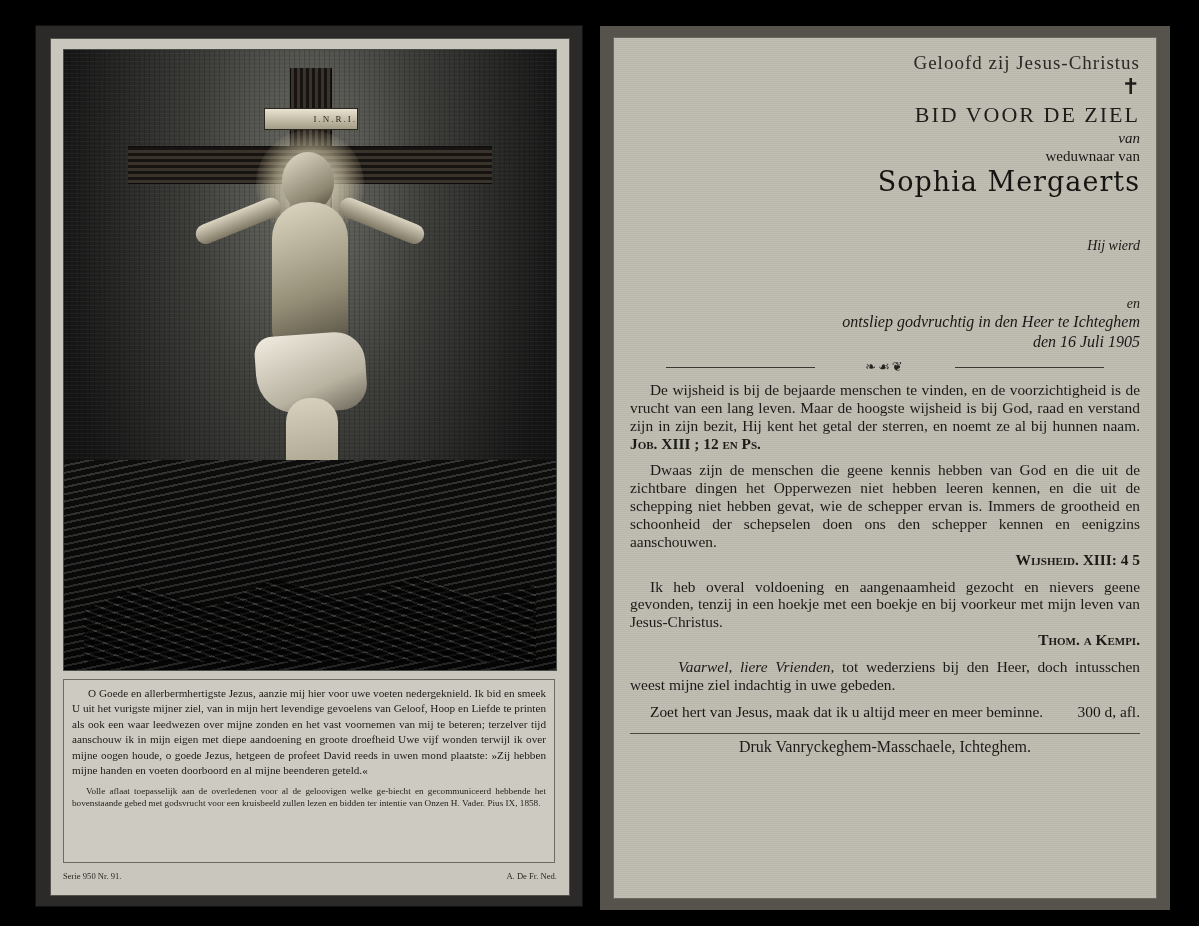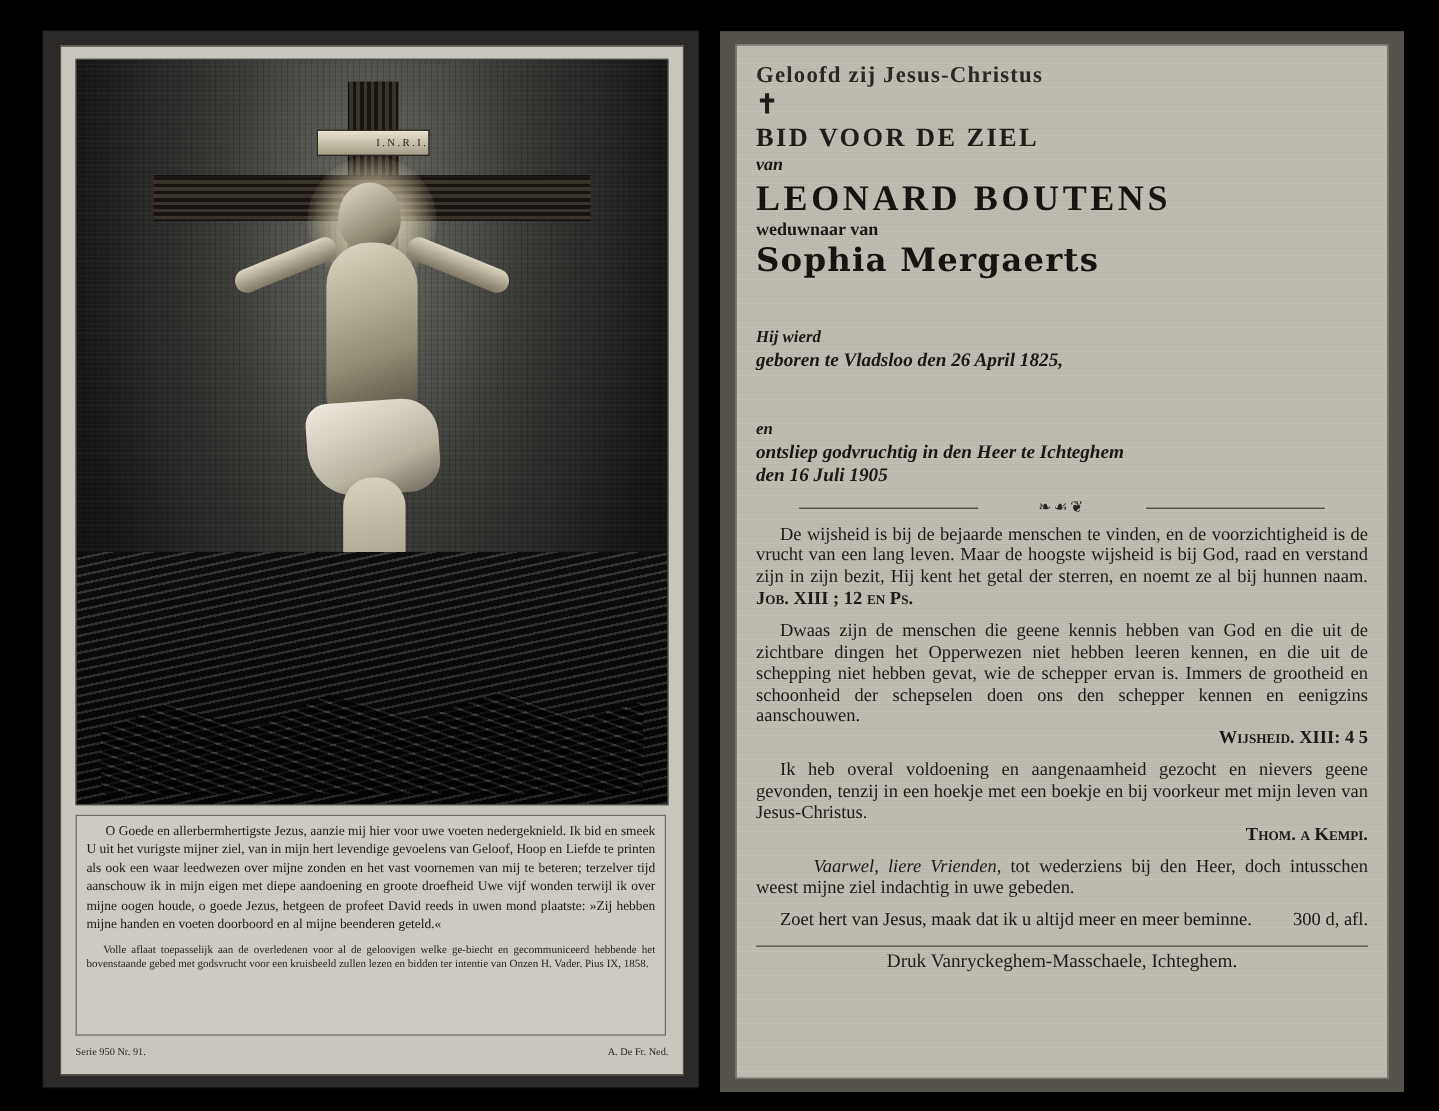--- a/index.html
+++ b/index.html
@@ -232,21 +232,21 @@
     top: 11px;
     width: 544px;
     height: 862px;
     background: #bfbcb2;
     border: 1px solid #6a675f;
     box-sizing: border-box;
     padding: 14px 16px 8px 16px;
     overflow: hidden;
     color: #171613;
   }
-  .rt-center { text-align: left; font-weight: bold; }
+  .rt-center { text-align: right; }
   .hdr-praise {
     font-size: 19px;
     letter-spacing: 1px;
     color: #2a2824;
     margin-bottom: 2px;
   }
   .cross-glyph {
     font-size: 22px;
     line-height: 1;
     margin: 2px 0 4px 0;
@@ -400,25 +400,23 @@
     </div>
   </div>
 
   <div class="right-card">
     <div class="right-inner">
 
       <div class="rt-center hdr-praise">Geloofd zij Jesus-Christus</div>
       <div class="rt-center cross-glyph">✝</div>
       <div class="rt-center hdr-bid">BID VOOR DE ZIEL</div>
       <div class="rt-center hdr-van">van</div>
-      <div class="rt-center name-main">LEONARD BOUTENS</div>
       <div class="rt-center hdr-rel">weduwnaar van</div>
       <div class="rt-center name-spouse">Sophia Mergaerts</div>
       <div class="rt-center line-small-italic">Hij wierd</div>
-      <div class="rt-center line-italic">geboren te Vladsloo den 26 April 1825,</div>
       <div class="rt-center line-small-italic">en</div>
       <div class="rt-center line-italic">ontsliep godvruchtig in den Heer te Ichteghem</div>
       <div class="rt-center line-italic">den 16 Juli 1905</div>
 
       <div class="divider">❧☙❦</div>
 
       <p class="para"><span>De wijsheid is bij de bejaarde menschen te vinden, en de voorzichtigheid is de vrucht van een lang leven. Maar de hoogste wijsheid is bij God, raad en verstand zijn in zijn bezit, Hij kent het getal der sterren, en noemt ze al bij hunnen naam.</span> <span class="ref">Job. XIII ; 12 en Ps.</span></p>
 
       <p class="para"><span>Dwaas zijn de menschen die geene kennis hebben van God en die uit de zichtbare dingen het Opperwezen niet hebben leeren kennen, en die uit de schepping niet hebben gevat, wie de schepper ervan is. Immers de grootheid en schoonheid der schepselen doen ons den schepper kennen en eenigzins aanschouwen.</span><span class="ref ref-right">Wijsheid. XIII: 4 5</span></p>
 

